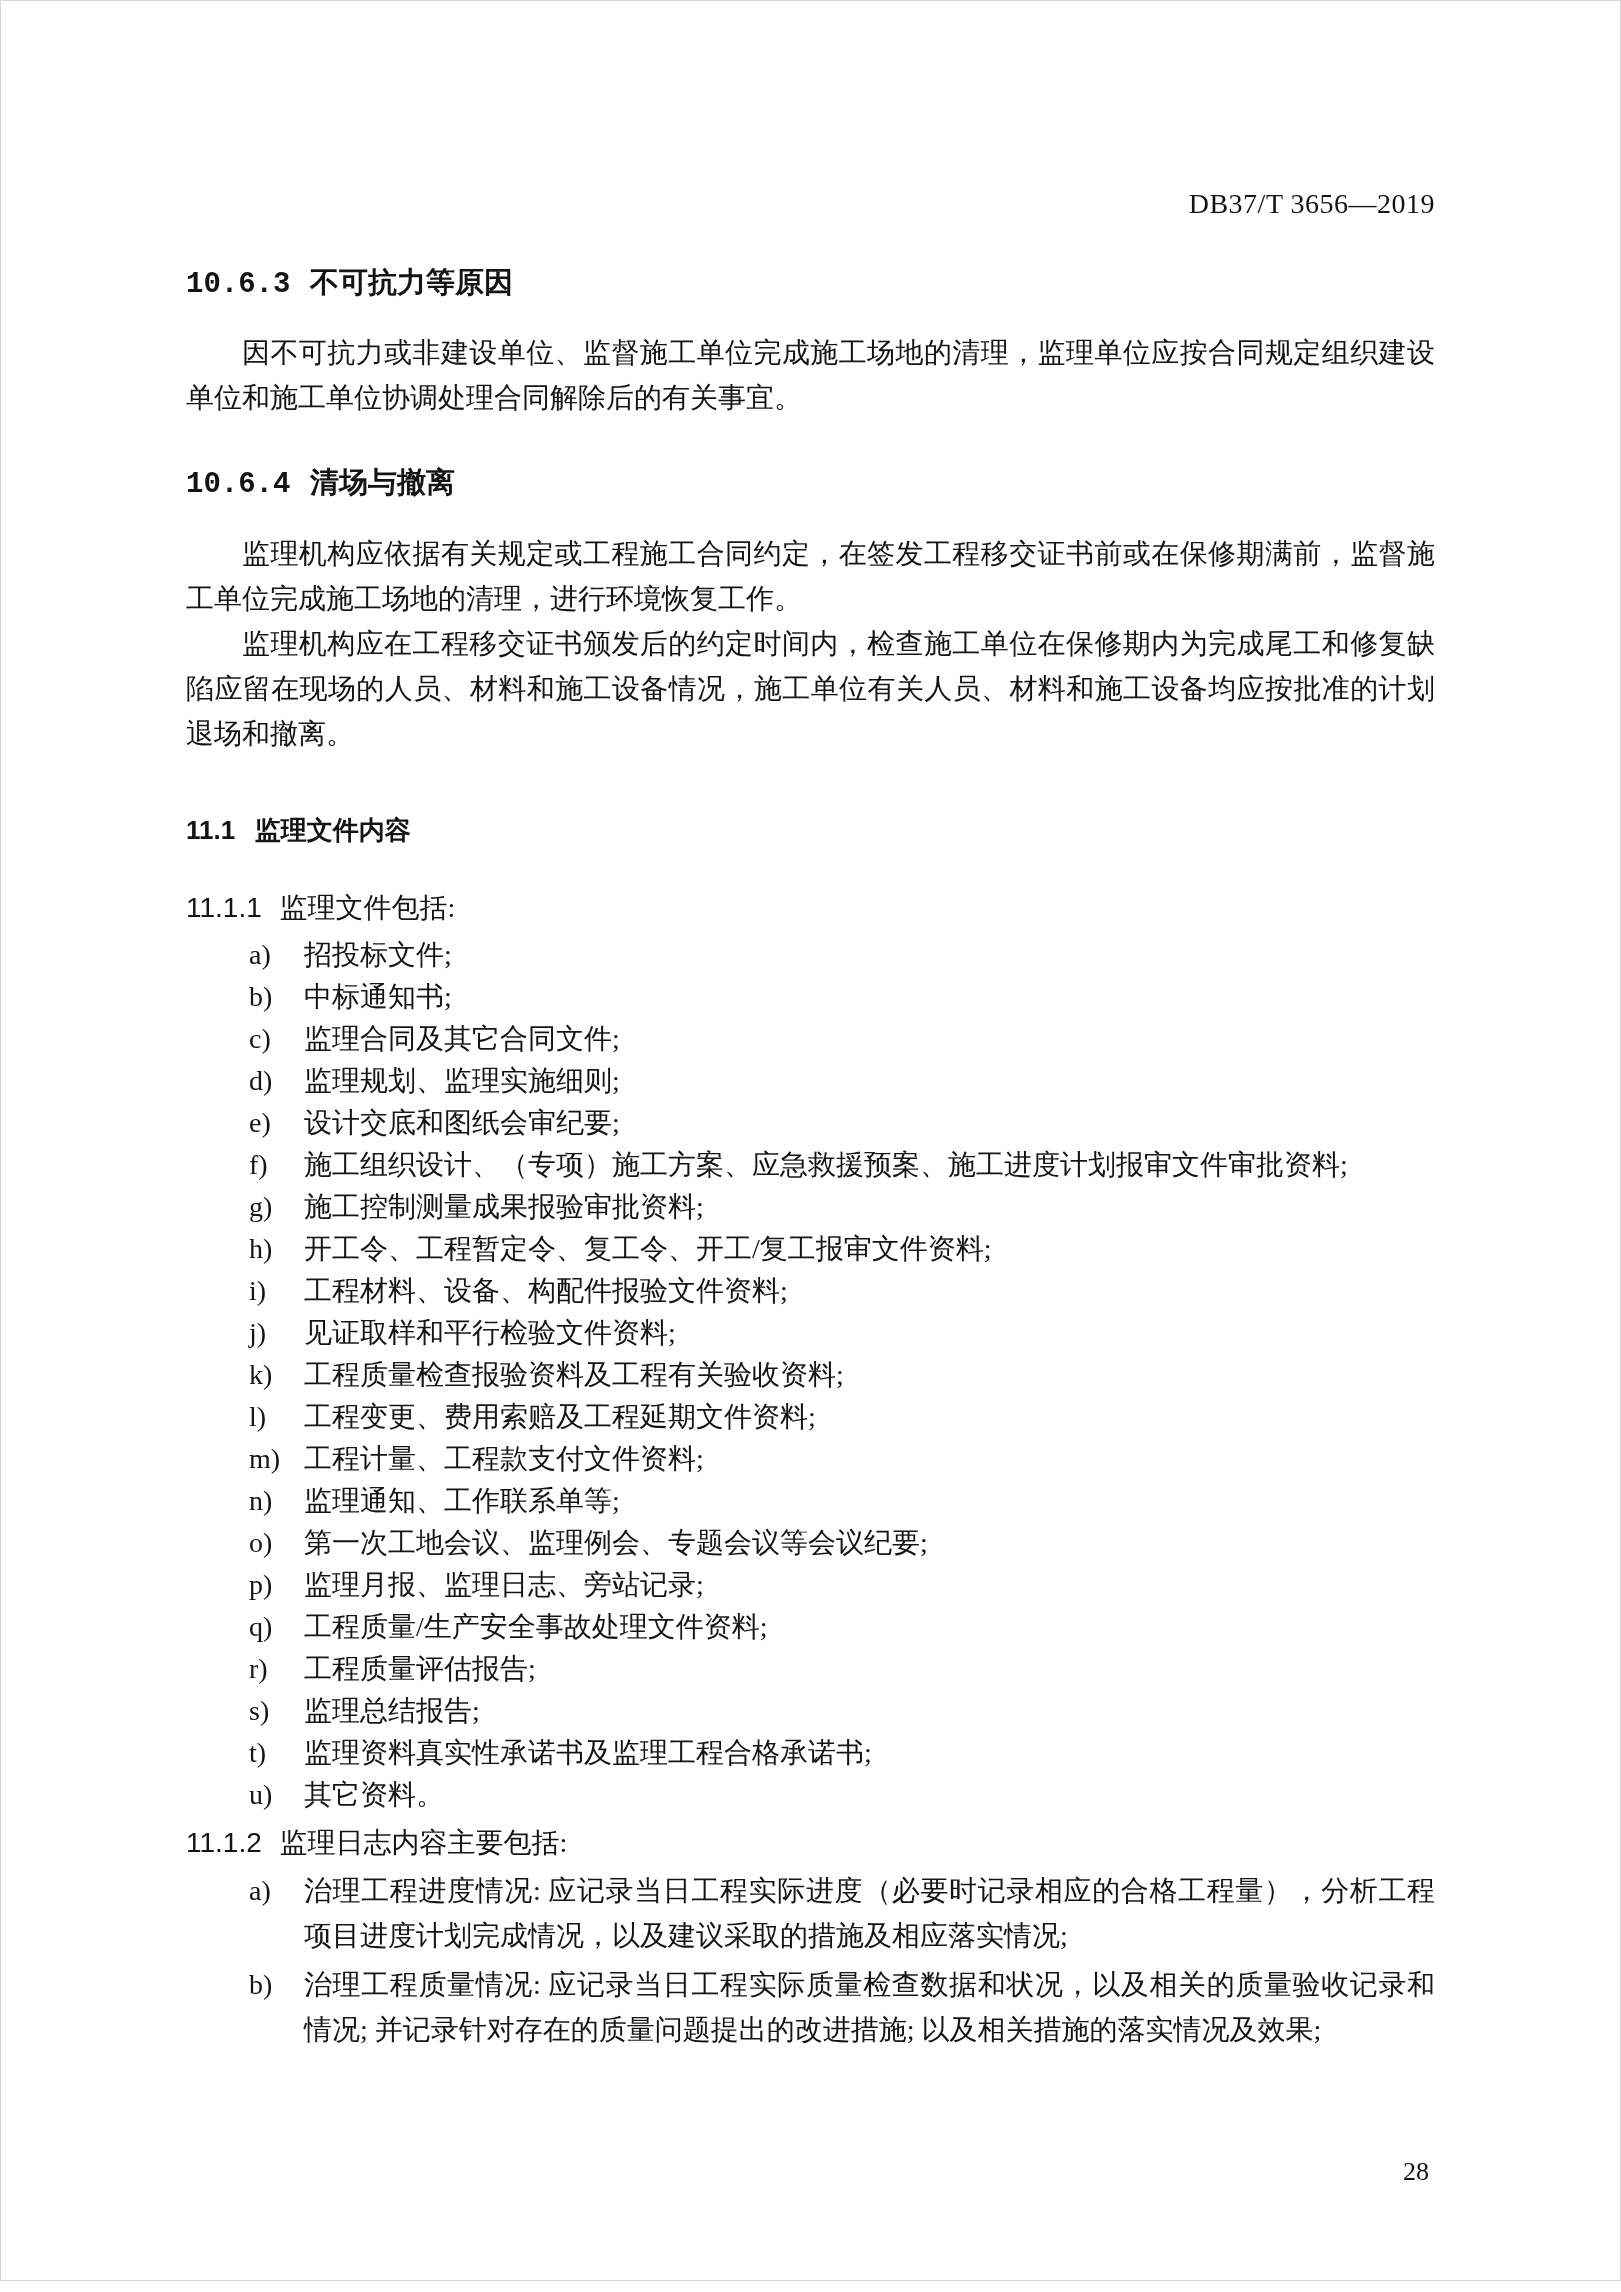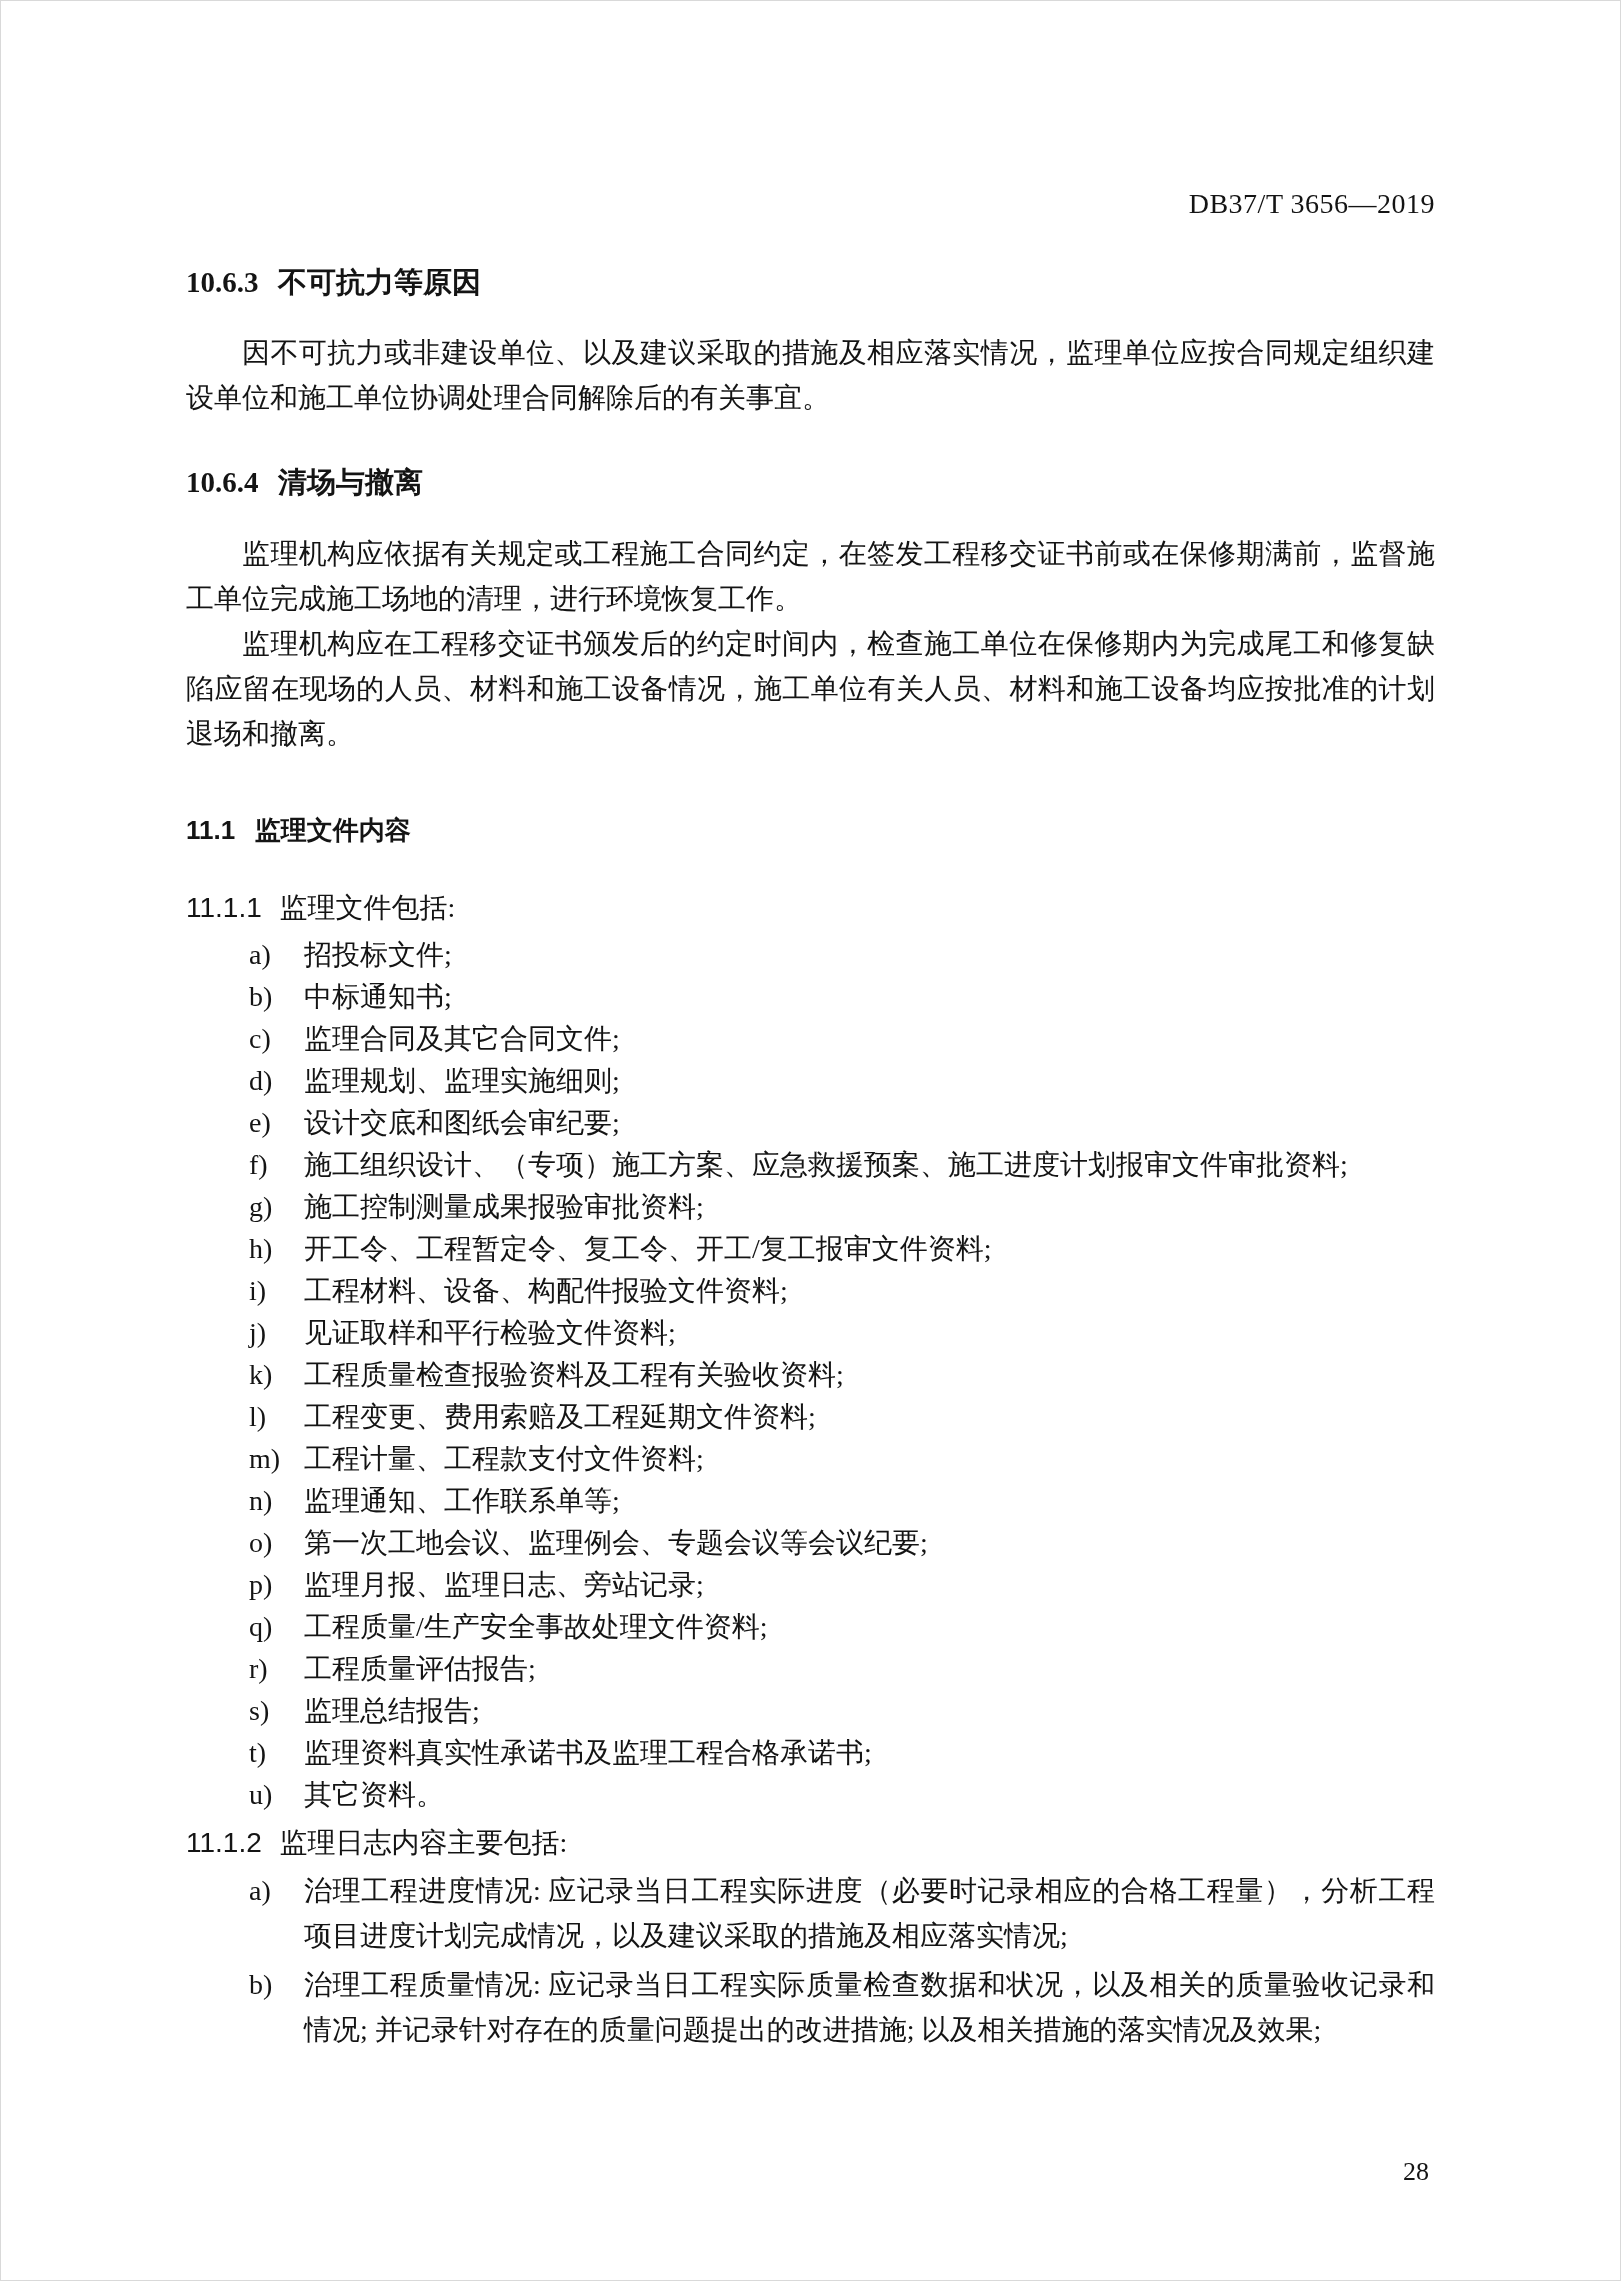--- a/index.html
+++ b/index.html
@@ -20,21 +20,21 @@
     color: #141414;
     overflow: hidden;
   }
   .doc-code {
     text-align: right;
     font-size: 28px;
     letter-spacing: 0.5px;
     margin-bottom: 39px;
   }
   .h3 {
-    font-family: Liberation Serif, serif;
+    font-family: Liberation Mono, monospace;
     font-weight: 700;
     font-size: 29px;
     margin: 43px 0 27.4px 0;
   }
   .h3 .h-num { margin-right: 19.6px; }
   .chapter {
     font-family: "Liberation Sans", "DejaVu Sans", sans-serif;
     font-weight: 700;
     font-size: 30px;
     margin: 78px 0 0 0;
@@ -95,21 +95,21 @@
 </head>
 <body>
 
 <div class="page">
 
   <div class="doc-code">DB37/T 3656—2019</div>
 
   <div class="h3">
     <span class="h-num">10.6.3</span><span class="h-title">不可抗力等原因</span>
   </div>
-  <p class="para">因不可抗力或非建设单位、以及建议采取的措施及相应落实情况，监理单位应按合同规定组织建设单位和施工单位协调处理合同解除后的有关事宜。</p>
+  <p class="para">因不可抗力或非建设单位、监督施工单位完成施工场地的清理，监理单位应按合同规定组织建设单位和施工单位协调处理合同解除后的有关事宜。</p>
 
   <div class="h3">
     <span class="h-num">10.6.4</span><span class="h-title">清场与撤离</span>
   </div>
   <p class="para">监理机构应依据有关规定或工程施工合同约定，在签发工程移交证书前或在保修期满前，监督施工单位完成施工场地的清理，进行环境恢复工作。</p>
   <p class="para">监理机构应在工程移交证书颁发后的约定时间内，检查施工单位在保修期内为完成尾工和修复缺陷应留在现场的人员、材料和施工设备情况，施工单位有关人员、材料和施工设备均应按批准的计划退场和撤离。</p>
 
 
   <div class="h2">
     <span class="h-num">11.1</span><span class="h-title">监理文件内容</span>

